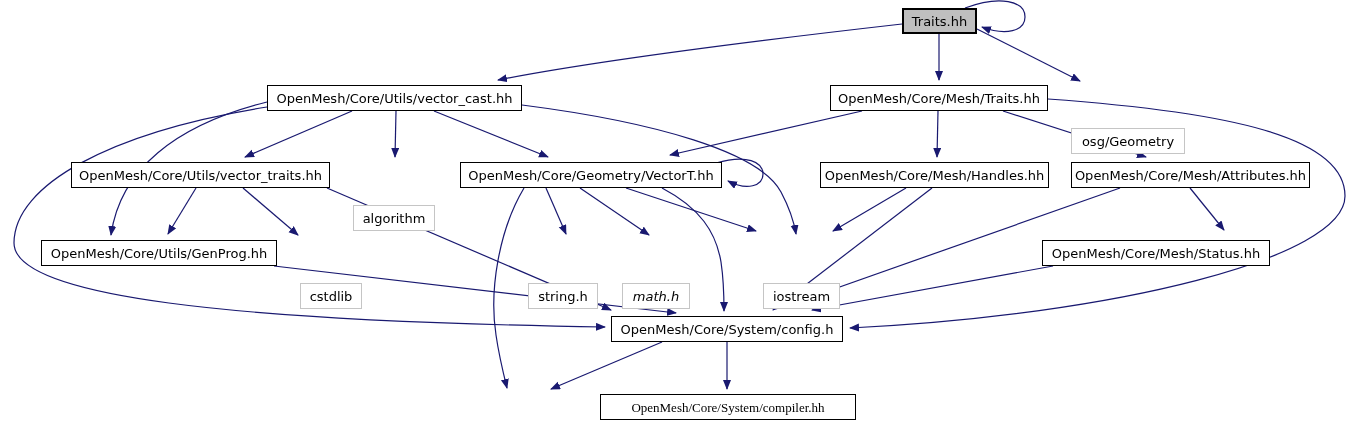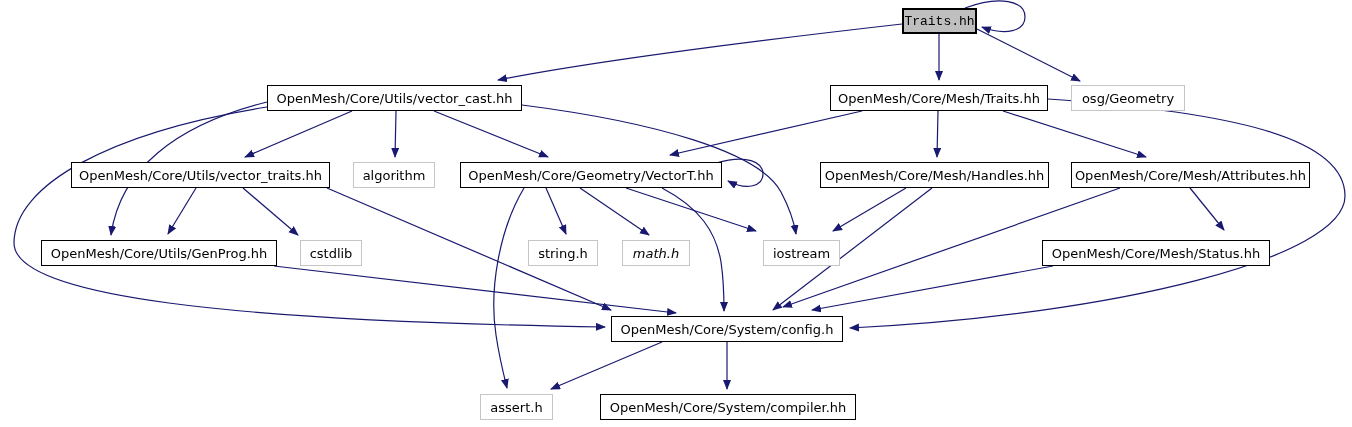--- a/index.html
+++ b/index.html
@@ -26,20 +26,21 @@
     border: 1.5px solid #000000;
     color: #000000;
     font-size: 13px;
     white-space: nowrap;
     line-height: 1;
     cursor: pointer;
   }
   .node.external {
     border-color: #c5c5c5;
     cursor: default;
+    margin-top: 43px;
   }
   .node.current {
     background: #bfbfbf;
     border-width: 2px;
   }
 </style>
 </head>
 <body>
 
 <div class="canvas">
@@ -77,32 +78,32 @@
         <path d="M 932,188 L 773,310" fill="none" stroke="#191970" stroke-width="1.2" marker-end="url(#arrowhead)"></path>
         <path d="M 1190,188 L 1224,230" fill="none" stroke="#191970" stroke-width="1.2" marker-end="url(#arrowhead)"></path>
         <path d="M 1120,188 L 783,307" fill="none" stroke="#191970" stroke-width="1.2" marker-end="url(#arrowhead)"></path>
         <path d="M 1053,266 L 812,310" fill="none" stroke="#191970" stroke-width="1.2" marker-end="url(#arrowhead)"></path>
         <path d="M 274,266 L 676,313" fill="none" stroke="#191970" stroke-width="1.2" marker-end="url(#arrowhead)"></path>
         <path d="M 662,342 L 551,389" fill="none" stroke="#191970" stroke-width="1.2" marker-end="url(#arrowhead)"></path>
         <path d="M 727,342 L 727,389" fill="none" stroke="#191970" stroke-width="1.2" marker-end="url(#arrowhead)"></path>
       </g>
   </svg>
   <div id="node-layer">
-      <div class="node current" style="left: 902px; top: 8px; width: 75px; height: 26px; font-family: Liberation Mono, monospace;">Traits.hh</div>
+      <div class="node current" style="left: 902px; top: 8px; width: 75px; height: 26px;">Traits.hh</div>
       <div class="node internal" style="left: 267px; top: 85px; width: 255px; height: 26px;">OpenMesh/Core/Utils/vector_cast.hh</div>
       <div class="node internal" style="left: 830px; top: 85px; width: 218px; height: 26px;">OpenMesh/Core/Mesh/Traits.hh</div>
       <div class="node external" style="left: 1071px; top: 85px; width: 114px; height: 26px;">osg/Geometry</div>
       <div class="node internal" style="left: 71px; top: 162px; width: 259px; height: 26px;">OpenMesh/Core/Utils/vector_traits.hh</div>
       <div class="node external" style="left: 353px; top: 162px; width: 82px; height: 26px;">algorithm</div>
       <div class="node internal" style="left: 460px; top: 162px; width: 262px; height: 26px;">OpenMesh/Core/Geometry/VectorT.hh</div>
       <div class="node internal" style="left: 820px; top: 162px; width: 229px; height: 26px;">OpenMesh/Core/Mesh/Handles.hh</div>
       <div class="node internal" style="left: 1071px; top: 162px; width: 239px; height: 26px;">OpenMesh/Core/Mesh/Attributes.hh</div>
       <div class="node internal" style="left: 41px; top: 240px; width: 236px; height: 26px;">OpenMesh/Core/Utils/GenProg.hh</div>
       <div class="node external" style="left: 300px; top: 240px; width: 62px; height: 26px;">cstdlib</div>
       <div class="node external" style="left: 528px; top: 240px; width: 70px; height: 26px;">string.h</div>
       <div class="node external" style="left: 622px; top: 240px; width: 68px; height: 26px; font-style: italic;">math.h</div>
       <div class="node external" style="left: 763px; top: 240px; width: 77px; height: 26px; text-align: center;">iostream</div>
       <div class="node internal" style="left: 1035px; top: 240px; width: 228px; height: 26px; margin-left: 7px;">OpenMesh/Core/Mesh/Status.hh</div>
       <div class="node internal" style="left: 611px; top: 316px; width: 232px; height: 26px;">OpenMesh/Core/System/config.h</div>
       <div class="node external" style="left: 480px; top: 394px; width: 73px; height: 26px;">assert.h</div>
-      <div class="node internal" style="left: 600px; top: 394px; width: 256px; height: 26px;">OpenMesh/Core/System/compiler.hh</div>
+      <div class="node internal" style="left: 600px; top: 394px; width: 256px; height: 26px; font-family: Liberation Serif, serif;">OpenMesh/Core/System/compiler.hh</div>
     </div>
 </div>
 
 </body></html>

